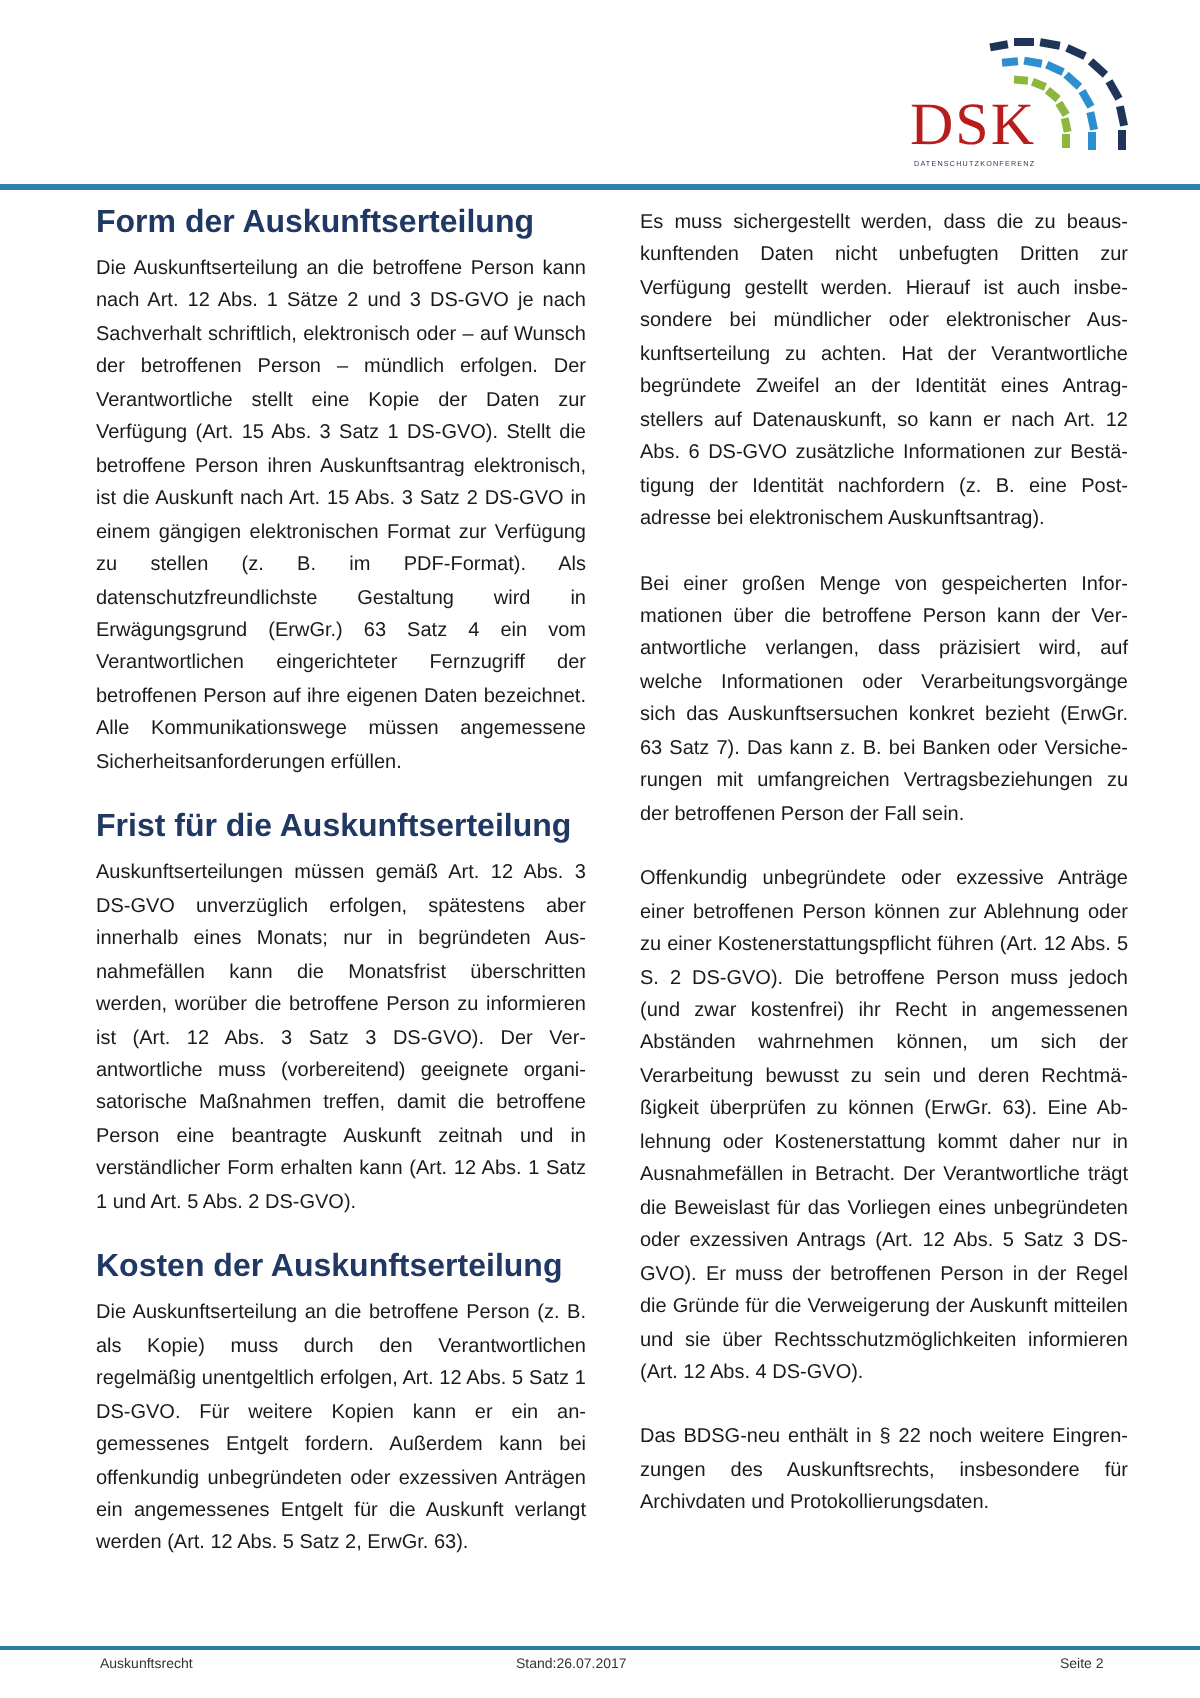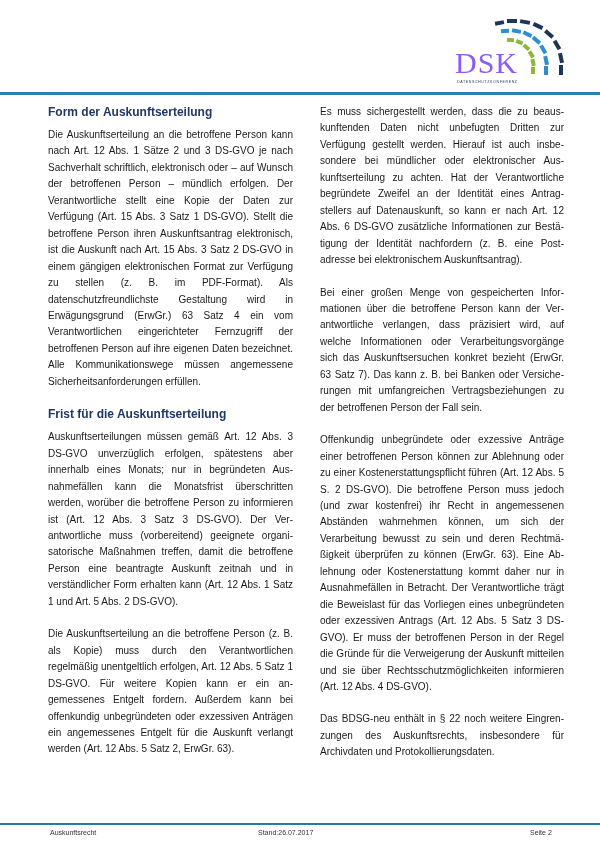--- a/index.html
+++ b/index.html
@@ -1,30 +1,30 @@
 <!DOCTYPE html>
 <html><head>
   <meta charset="utf-8">
   <style>
     * { margin: 0; padding: 0; box-sizing: border-box; }
     html, body { width: 600px; height: 849px; background: #ffffff; overflow: hidden; }
     body { position: relative; font-family: "Liberation Sans", sans-serif; color: #1a1a1a; }
 
     .logo { position: absolute; left: 455px; top: 8px; width: 135px; height: 78px; }
-    .logo-text { position: absolute; left: 0; top: 40px; font-family: "Liberation Serif", serif; font-size: 30px; color: #8b5cf6; letter-spacing: 1px; line-height: 30px; }
+    .logo-text { position: absolute; left: 0; top: 40px; font-family: "Liberation Serif", serif; font-size: 30px; color: #b91c1c; letter-spacing: 1px; line-height: 30px; }
     .logo-sub { position: absolute; left: 2px; top: 72px; font-size: 3.6px; color: #1f3557; letter-spacing: 0.6px; line-height: 5px; }
     .logo-arc { position: absolute; left: 0; top: 0; }
 
     .header-rule { position: absolute; left: 0; top: 92px; width: 600px; height: 3px; background: #2e7fb1; }
 
     .col { position: absolute; top: 104px; width: 245px; }
     .col-left { left: 48px; }
     .col-right { left: 320px; width: 244px; }
 
-    h2 { font-size: 12px; font-weight: bold; color: #1f3864; margin: 0 0 7px 0; line-height: 16px; }
+    h2 { font-size: 16px; font-weight: bold; color: #1f3864; margin: 0 0 7px 0; line-height: 16px; }
     p { font-size: 10px; line-height: 16.45px; text-align: justify; hyphens: manual; margin: 0 0 16px 0; }
     .section { margin-bottom: 0; }
     .section + .section h2 { margin-top: 0; }
 
     .footer-rule { position: absolute; left: 0; top: 823px; width: 600px; height: 2px; background: #2a7aa8; }
     .footer { position: absolute; top: 828px; font-size: 7px; color: #333; line-height: 10px; }
     .footer-left { left: 50px; }
     .footer-mid { left: 258px; }
     .footer-right { left: 530px; }
   </style>
@@ -73,20 +73,21 @@
 <div class="col col-left">
   <div class="section">
     <h2>Form der Auskunftserteilung</h2>
     <p>Die Auskunftserteilung an die betroffene Person kann nach Art. 12 Abs. 1 Sätze 2 und 3 DS-GVO je nach Sachverhalt schriftlich, elektronisch oder – auf Wunsch der betroffenen Person – mündlich erfol­gen. Der Verantwortliche stellt eine Kopie der Da­ten zur Verfügung (Art. 15 Abs. 3 Satz 1 DS-GVO). Stellt die betroffene Person ihren Auskunftsantrag elektronisch, ist die Auskunft nach Art. 15 Abs. 3 Satz 2 DS-GVO in einem gängigen elektronischen Format zur Verfügung zu stellen (z. B. im PDF-Format). Als datenschutzfreundlichste Gestaltung wird in Erwägungsgrund (ErwGr.) 63 Satz 4 ein vom Verantwortlichen eingerichteter Fernzugriff der betroffenen Person auf ihre eigenen Daten be­zeichnet. Alle Kommunikationswege müssen ange­messene Sicherheitsanforderungen erfüllen.</p>
   </div>
   <div class="section">
     <h2>Frist für die Auskunftserteilung</h2>
     <p>Auskunftserteilungen müssen gemäß Art. 12 Abs. 3 DS-GVO unverzüglich erfolgen, spätestens aber innerhalb eines Monats; nur in begründeten Aus­nahmefällen kann die Monatsfrist überschritten werden, worüber die betroffene Person zu infor­mieren ist (Art. 12 Abs. 3 Satz 3 DS-GVO). Der Ver­antwortliche muss (vorbereitend) geeignete organi­satorische Maßnahmen treffen, damit die betroffe­ne Person eine beantragte Auskunft zeitnah und in verständlicher Form erhalten kann (Art. 12 Abs. 1 Satz 1 und Art. 5 Abs. 2 DS-GVO).</p>
   </div>
   <div class="section">
+    <h2>Kosten der Auskunftserteilung</h2>
     <p>Die Auskunftserteilung an die betroffene Person (z. B. als Kopie) muss durch den Verantwortlichen regelmäßig unentgeltlich erfolgen, Art. 12 Abs. 5 Satz 1 DS-GVO. Für weitere Kopien kann er ein an­gemessenes Entgelt fordern. Außerdem kann bei offenkundig unbegründeten oder exzessiven Anträ­gen ein angemessenes Entgelt für die Auskunft ver­langt werden (Art. 12 Abs. 5 Satz 2, ErwGr. 63).</p>
   </div>
 </div>
 
 <div class="col col-right">
   <div class="section">
     <p>Es muss sichergestellt werden, dass die zu beaus­kunftenden Daten nicht unbefugten Dritten zur Verfügung gestellt werden. Hierauf ist auch insbe­sondere bei mündlicher oder elektronischer Aus­kunftserteilung zu achten. Hat der Verantwortliche begründete Zweifel an der Identität eines Antrag­stellers auf Datenauskunft, so kann er nach Art. 12 Abs. 6 DS-GVO zusätzliche Informationen zur Bestä­tigung der Identität nachfordern (z. B. eine Post­adresse bei elektronischem Auskunftsantrag).</p>
   </div>
   <div class="section">
     <p>Bei einer großen Menge von gespeicherten Infor­mationen über die betroffene Person kann der Ver­antwortliche verlangen, dass präzisiert wird, auf welche Informationen oder Verarbeitungsvorgänge sich das Auskunftsersuchen konkret bezieht (ErwGr. 63 Satz 7). Das kann z. B. bei Banken oder Versiche­rungen mit umfangreichen Vertragsbeziehungen zu der betroffenen Person der Fall sein.</p>

